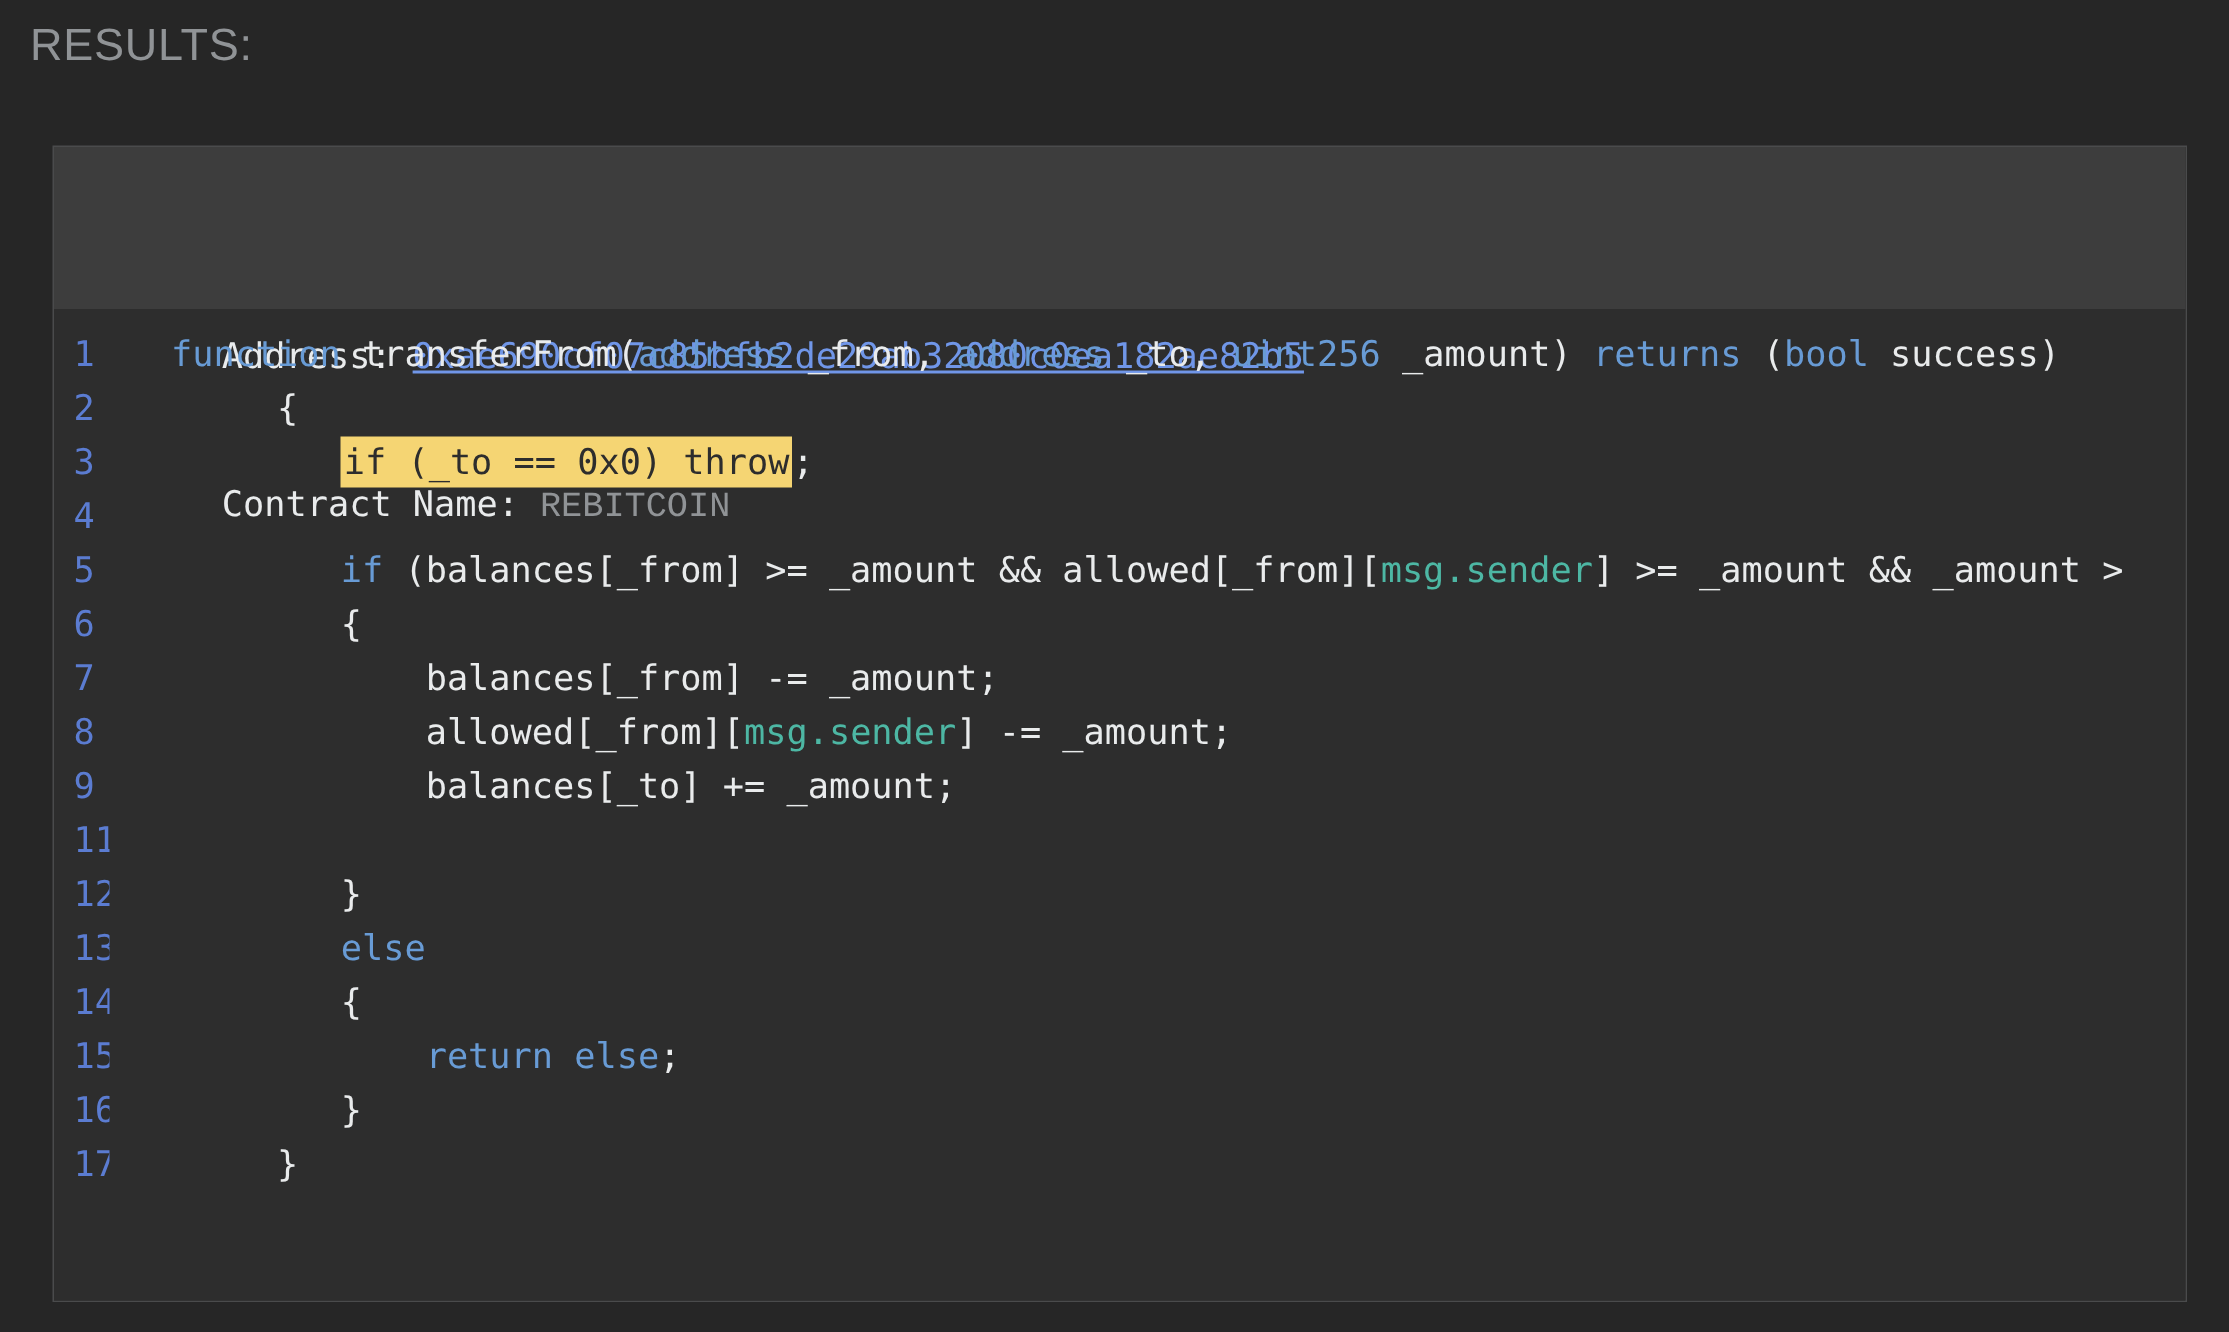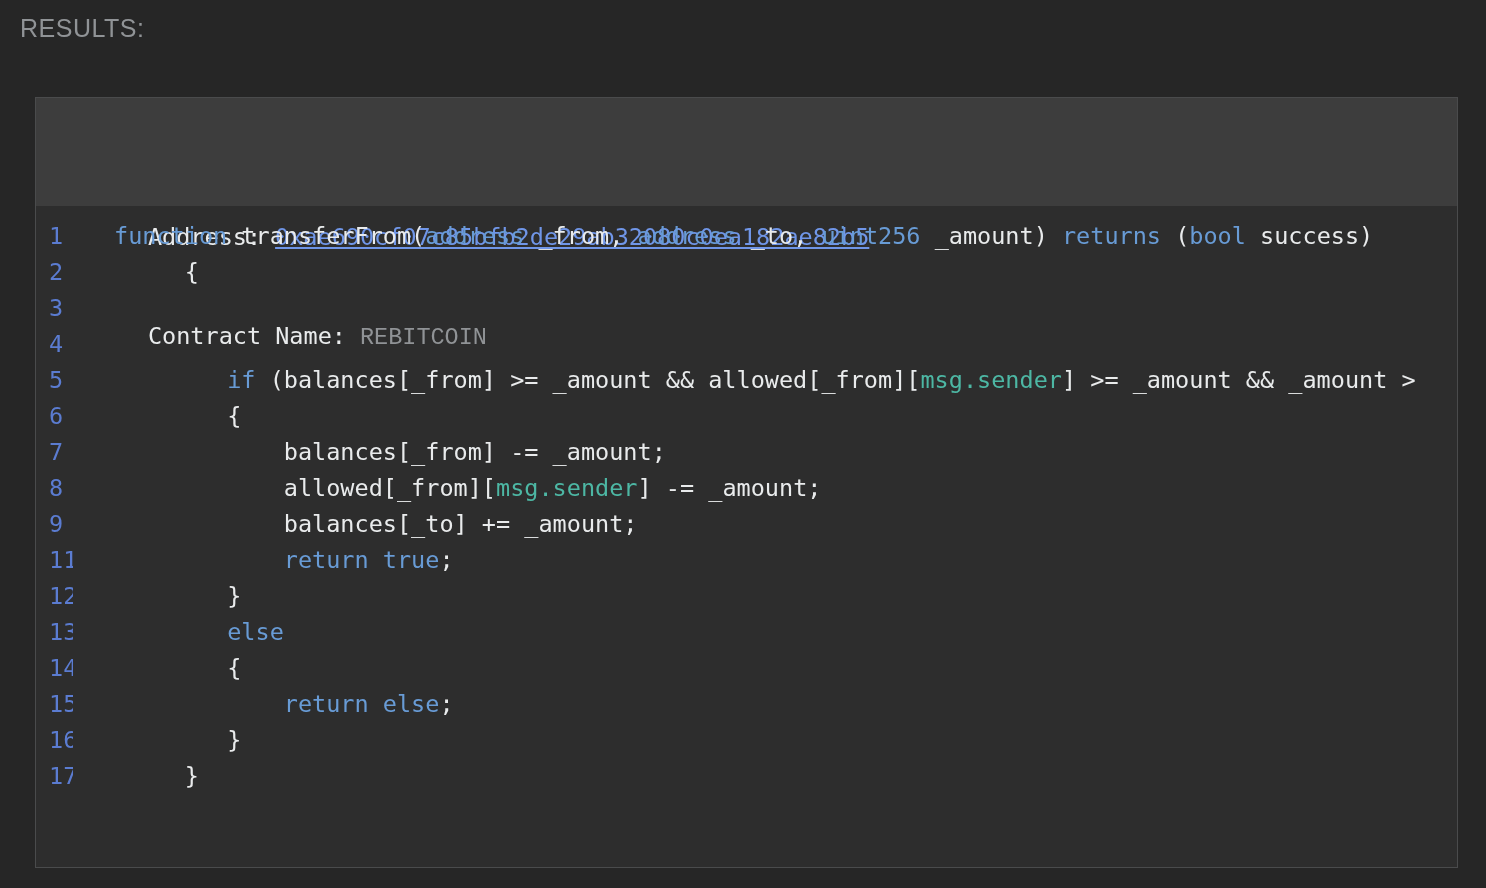--- a/index.html
+++ b/index.html
@@ -6,21 +6,21 @@
   html, body {
     width: 1486px; height: 888px;
     background: var(--page-bg, #262626);
     overflow: hidden;
     font-family: "DejaVu Sans Mono", monospace;
   }
   .results-label {
     position: absolute;
     left: 20px; top: 14px;
     font-family: "Liberation Sans", sans-serif;
-    font-size: 25px;
+    font-size: 30px;
     letter-spacing: 0.5px;
     color: var(--muted, #909396);
   }
   .results-card {
     position: absolute;
     left: 35px; top: 97px;
     width: 1423px; height: 771px;
     border: 1px solid #4a4b4c;
     overflow: hidden;
   }
@@ -91,28 +91,28 @@
       <span>Address:</span><a href="#" class="address-link">0xae690cf07c85bfb2de29ab32080c0ea182ae82b5</a>
     </div>
     <div class="panel-row">
       <span>Contract Name:</span><span class="contract-name-value">REBITCOIN</span>
     </div>
   </div>
 
   <div class="code-block">
       <div class="code-line"><span class="gutter">1</span><span class="code-text"><span class="seg-kw">function</span><span class="seg-plain"> transferFrom(</span><span class="seg-kw">address</span><span class="seg-plain"> _from, </span><span class="seg-kw">address</span><span class="seg-plain"> _to, </span><span class="seg-kw">uint256</span><span class="seg-plain"> _amount) </span><span class="seg-kw">returns</span><span class="seg-plain"> (</span><span class="seg-kw">bool</span><span class="seg-plain"> success)</span></span></div>
       <div class="code-line"><span class="gutter">2</span><span class="code-text"><span class="seg-plain">     {</span></span></div>
-      <div class="code-line"><span class="gutter">3</span></div>
+      <div class="code-line"><span class="gutter">3</span><span class="code-text"><span class="seg-plain">        </span><span class="seg-hl">if (_to == 0x0) throw</span><span class="seg-plain">;</span></span></div>
       <div class="code-line"><span class="gutter">4</span><span class="code-text"></span></div>
       <div class="code-line"><span class="gutter">5</span><span class="code-text"><span class="seg-plain">        </span><span class="seg-kw">if</span><span class="seg-plain"> (balances[_from] &gt;= _amount &amp;&amp; allowed[_from][</span><span class="seg-teal">msg.sender</span><span class="seg-plain">] &gt;= _amount &amp;&amp; _amount &gt;</span></span></div>
       <div class="code-line"><span class="gutter">6</span><span class="code-text"><span class="seg-plain">        {</span></span></div>
       <div class="code-line"><span class="gutter">7</span><span class="code-text"><span class="seg-plain">            balances[_from] -= _amount;</span></span></div>
       <div class="code-line"><span class="gutter">8</span><span class="code-text"><span class="seg-plain">            allowed[_from][</span><span class="seg-teal">msg.sender</span><span class="seg-plain">] -= _amount;</span></span></div>
       <div class="code-line"><span class="gutter">9</span><span class="code-text"><span class="seg-plain">            balances[_to] += _amount;</span></span></div>
-      <div class="code-line"><span class="gutter">11</span><span class="code-text"><span class="seg-plain">            </span><span class="seg-kw">return</span><span class="seg-plain"> </span><span class="seg-kw">true</span><span class="seg-plain">;</span></span></div>
+      <div class="code-line"><span class="gutter">11</span></div>
       <div class="code-line"><span class="gutter">12</span><span class="code-text"><span class="seg-plain">        }</span></span></div>
       <div class="code-line"><span class="gutter">13</span><span class="code-text"><span class="seg-plain">        </span><span class="seg-kw">else</span></span></div>
       <div class="code-line"><span class="gutter">14</span><span class="code-text"><span class="seg-plain">        {</span></span></div>
       <div class="code-line"><span class="gutter">15</span><span class="code-text"><span class="seg-plain">            </span><span class="seg-kw">return</span><span class="seg-plain"> </span><span class="seg-kw">else</span><span class="seg-plain">;</span></span></div>
       <div class="code-line"><span class="gutter">16</span><span class="code-text"><span class="seg-plain">        }</span></span></div>
       <div class="code-line"><span class="gutter">17</span><span class="code-text"><span class="seg-plain">     }</span></span></div>
     </div>
 
 </div>
 

